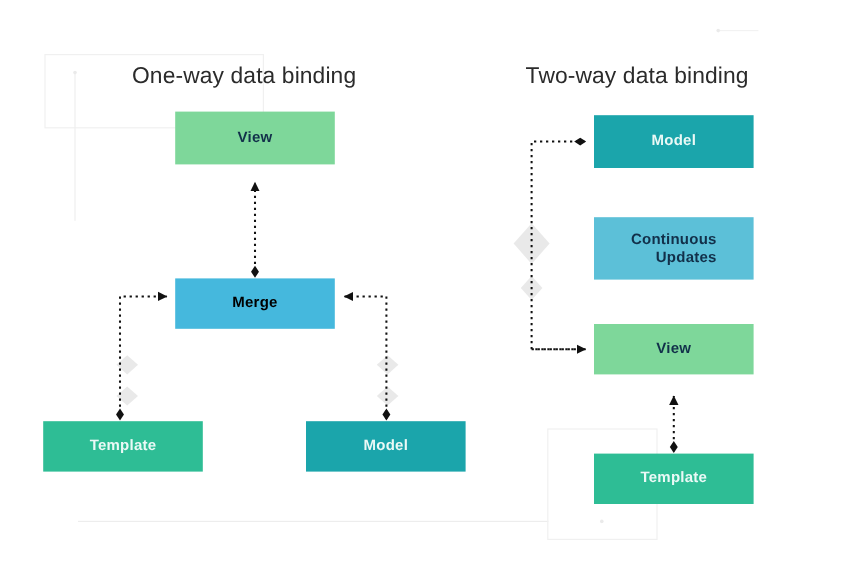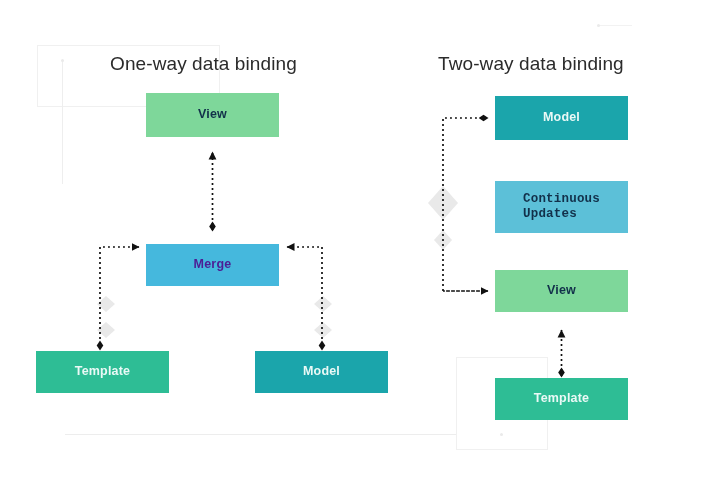--- a/index.html
+++ b/index.html
@@ -57,21 +57,21 @@
     letter-spacing: 0.1px;
     white-space: nowrap;
   }
 
   
   .node {
     position: absolute;
     display: flex;
     align-items: center;
     justify-content: center;
-    text-align: left;
+    text-align: right;
     font-size: 12.5px;
     font-weight: bold;
     line-height: 1.22;
     letter-spacing: 0.2px;
     box-sizing: border-box;
   }
   .node-label { pointer-events: none; }
 
   
   #wires {
@@ -154,37 +154,37 @@
 
     <g>
       <path d="M561.5,376 L561.5,330" stroke="#111111" stroke-width="1.7" stroke-dasharray="1.9 3.1" fill="none" marker-end="url(#arrowEnd)" marker-start="url(#diamondStart)"></path>
     </g>
   </svg>
 
   <div class="node" style="left:146px; top:93px; width:133px; height:44px; background:#7ed79a; color:#12304a;">
     <span class="node-label">View</span>
   </div>
 
-  <div class="node" style="left:146px; top:244px; width:133px; height:42px; background:#45b8dd; color:#4c1d95;">
+  <div class="node" style="left:146px; top:232px; width:133px; height:42px; background:#45b8dd; color:#000000;">
     <span class="node-label">Merge</span>
   </div>
 
   <div class="node" style="left:36px; top:351px; width:133px; height:42px; background:#2ebd95; color:#eaf9f6;">
     <span class="node-label">Template</span>
   </div>
 
   <div class="node" style="left:255px; top:351px; width:133px; height:42px; background:#1ba5ab; color:#eaf9f6;">
     <span class="node-label">Model</span>
   </div>
 
   <div class="node" style="left:495px; top:96px; width:133px; height:44px; background:#1ba5ab; color:#eaf9f6;">
     <span class="node-label">Model</span>
   </div>
 
-  <div class="node" style="left:495px; top:181px; width:133px; height:52px; background:#5cc0d8; color:#12304a;font-family:Liberation Mono, monospace;">
+  <div class="node" style="left:495px; top:181px; width:133px; height:52px; background:#5cc0d8; color:#12304a;">
     <span>
       <span>Continuous</span><br>
       <span>Updates</span>
     </span>
   </div>
 
   <div class="node" style="left:495px; top:270px; width:133px; height:42px; background:#7ed79a; color:#12304a;">
     <span class="node-label">View</span>
   </div>
 

